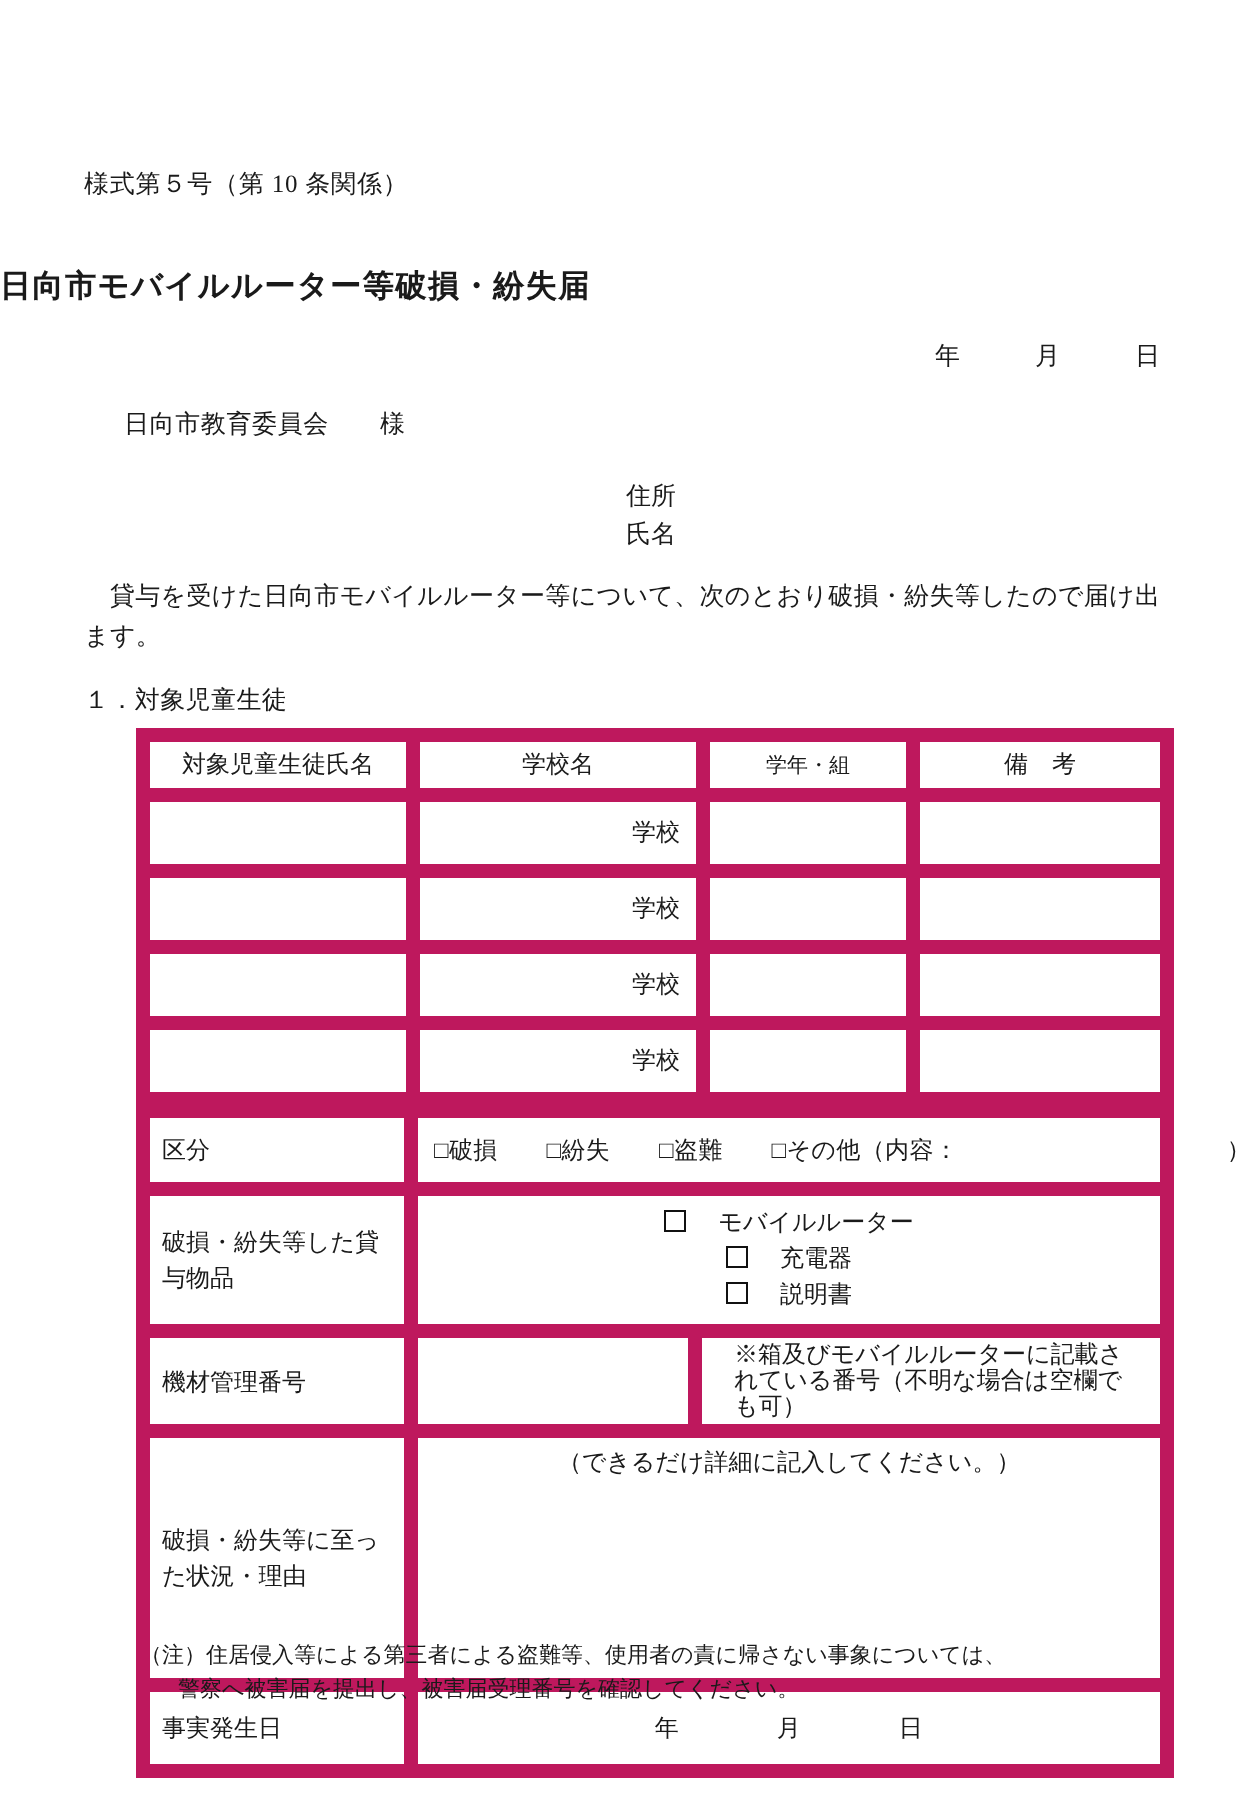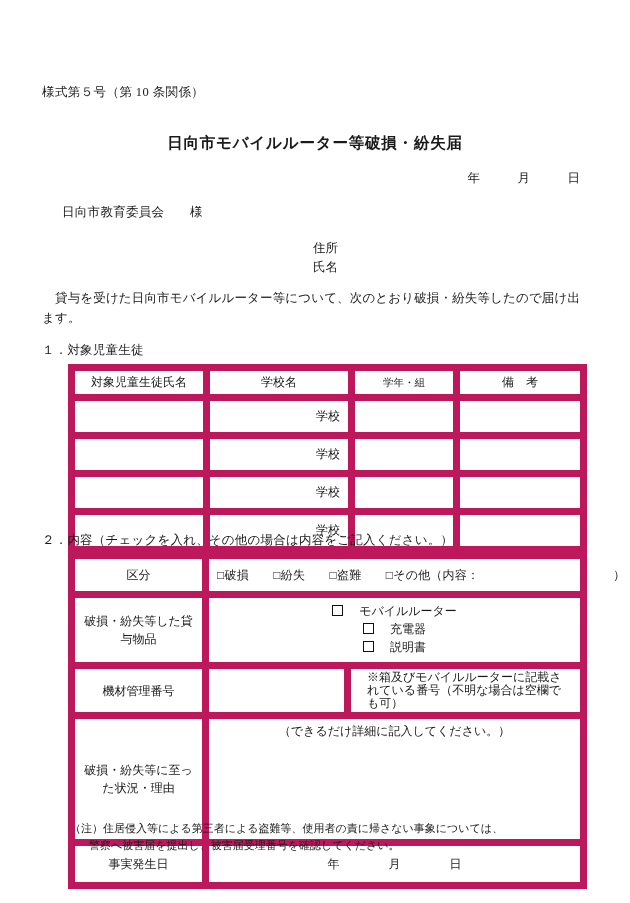--- a/index.html
+++ b/index.html
@@ -30,21 +30,20 @@
     left: 42px;
     top: 48px;
     font-size: 12.5px;
     letter-spacing: 0.4px;
   }
 
   .doc-title {
     left: 0;
     right: 0;
     top: 97px;
-    text-align: center;
     font-size: 15.5px;
     font-weight: bold;
     letter-spacing: 0.8px;
     white-space: nowrap;
   }
 
   .date-line {
     left: 0;
     top: 134px;
     width: 580px;
@@ -132,21 +131,20 @@
     left: 68px;
     top: 516px;
     width: 512px;
     border: 1.4px solid #000;
   }
   #table-content td {
     font-size: 12px;
   }
   #table-content td.label {
     width: 134px;
-    text-align: center;
     padding: 3px 6px;
     line-height: 18px;
   }
   #table-content td.value {
     padding: 4px 8px;
     text-align: center;
   }
   .row-kubun td { height: 24px; }
   .kubun-text {
     white-space: pre;
@@ -254,21 +252,20 @@
       </tr>
       <tr>
         <td></td>
         <td class="school">学校</td>
         <td></td>
         <td></td>
       </tr>
     </tbody>
   </table>
 
-  <div class="abs sec-head sec2-head">２．内容（チェックを入れ、その他の場合は内容をご記入ください。）</div>
 
   <table id="table-content">
     <colgroup>
       <col style="width:134px">
         <col style="width:142px">
         <col style="width:236px">
     </colgroup>
     <tbody>
 
       <tr class="row-kubun">

